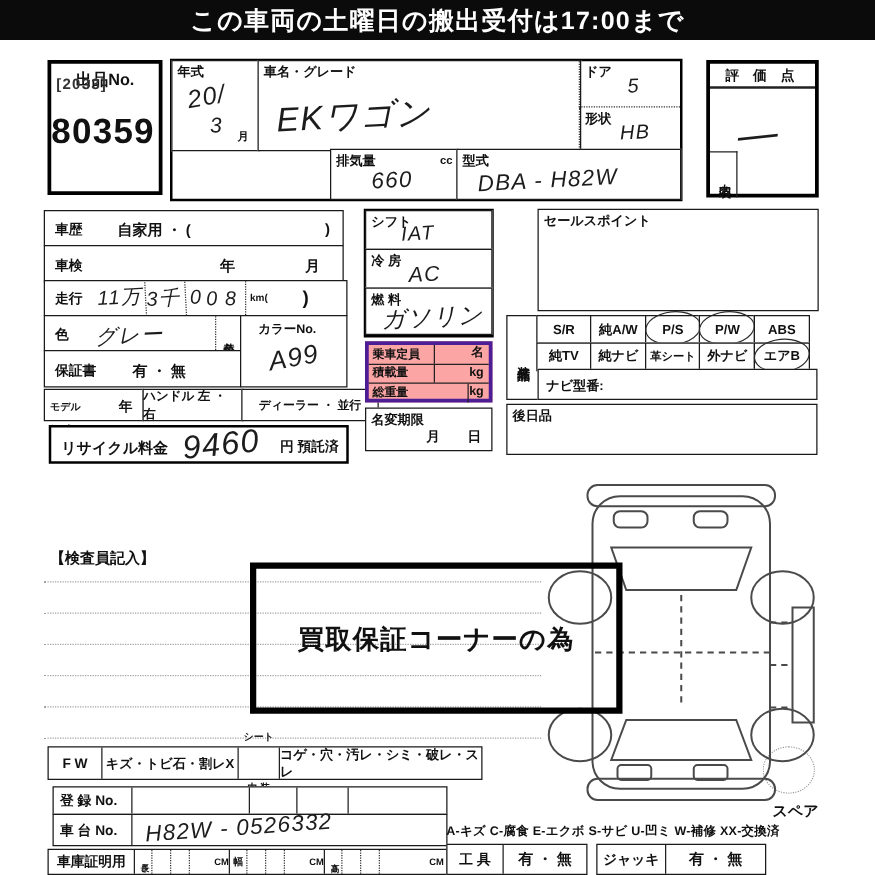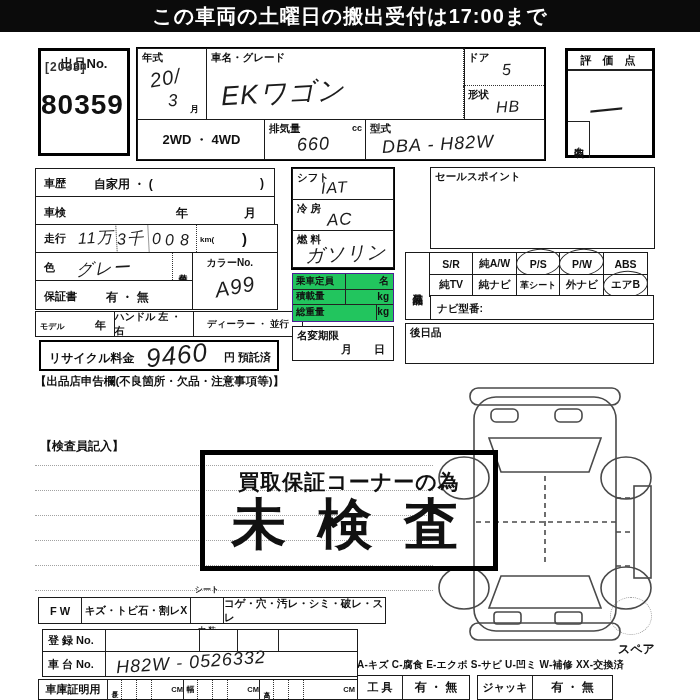--- a/index.html
+++ b/index.html
@@ -73,23 +73,20 @@
     <span class="hw" style="position:absolute;left:14px;top:26px;font-size:27px;">EKワゴン</span>
   </div>
   <div class="abs" style="left:463px;top:49px;width:81px;height:37px;border-left:1.6px dotted #333;border-bottom:1.6px dotted #333;">
     <span class="cell-lbl">ドア</span>
     <span class="hw" style="position:absolute;left:38px;top:12px;font-size:16px;">5</span>
   </div>
   <div class="abs" style="left:463px;top:86px;width:81px;height:34px;border-left:1.6px dotted #333;">
     <span class="cell-lbl">形状</span>
     <span class="hw" style="position:absolute;left:32px;top:12px;font-size:16px;">HB</span>
   </div>
-  <div class="abs b" style="left:137px;top:119px;width:129px;height:41px;display:flex;align-items:center;justify-content:center;font-size:13px;font-weight:700;">
-    <span>2WD ・ 4WD</span>
-  </div>
   <div class="abs b" style="left:264px;top:119px;width:103px;height:41px;">
     <span class="cell-lbl">排気量</span>
     <span style="position:absolute;right:4px;top:3px;font-size:9px;font-weight:700;">cc</span>
     <span class="hw" style="position:absolute;left:32px;top:14px;font-size:18px;">660</span>
   </div>
   <div class="abs b" style="left:365px;top:119px;width:180px;height:41px;">
     <span class="cell-lbl">型式</span>
     <span class="hw" style="position:absolute;left:16px;top:14px;font-size:18px;">DBA - H82W</span>
   </div>
 
@@ -150,36 +147,35 @@
     <span>ハンドル 左 ・ 右</span>
   </div>
   <div class="abs b" style="left:193px;top:311px;width:110px;height:26px;display:flex;align-items:center;justify-content:center;font-size:9.5px;font-weight:700;">
     <span>ディーラー ・ 並行</span>
   </div>
   <div class="abs" style="left:39px;top:340px;width:240px;height:31px;border:2.2px solid #000;background:#fff;">
     <span style="position:absolute;left:8px;top:8px;font-size:12px;font-weight:700;">リサイクル料金</span>
     <span class="hw" style="position:absolute;left:105px;top:-2px;font-size:26px;transform:rotate(-6deg);">9460</span>
     <span style="position:absolute;right:6px;top:8px;font-size:11px;font-weight:700;">円 預託済</span>
   </div>
-  <div class="abs" style="left:35px;top:374px;font-size:11.5px;font-weight:700;">【出品店申告欄(不良箇所・欠品・注意事項等)】</div>
 
   <div class="abs" style="left:291px;top:167px;width:104px;height:103px;border:2.2px solid #000;"></div>
   <div class="abs b" style="left:292px;top:168px;width:102px;height:32px;">
     <span class="cell-lbl">シフト</span>
     <span class="hw" style="position:absolute;left:28px;top:10px;font-size:16px;">IAT</span>
   </div>
   <div class="abs b" style="left:292px;top:199px;width:102px;height:32px;">
     <span class="cell-lbl">冷 房</span>
     <span class="hw" style="position:absolute;left:34px;top:10px;font-size:17px;">AC</span>
   </div>
   <div class="abs b" style="left:292px;top:230px;width:102px;height:38px;">
     <span class="cell-lbl">燃 料</span>
     <span class="hw" style="position:absolute;left:12px;top:10px;font-size:19px;">ガソリン</span>
   </div>
-  <div class="abs" style="left:292px;top:273px;width:102px;height:49px;border:1px solid #4c1d95;background:#22c55e;">
+  <div class="abs" style="left:292px;top:273px;width:102px;height:49px;border:3px solid #4c1d95;background:#fca5a5;">
     <div style="height:15.5px;border-bottom:1.3px solid #222;display:flex;align-items:center;">
       <span style="font-size:9.5px;font-weight:700;padding-left:3px;width:52px;">乗車定員</span>
       <span style="font-size:10px;font-weight:700;flex:1;text-align:right;padding-right:4px;border-left:1.3px solid #222;height:100%;line-height:14px;">名</span>
     </div>
     <div style="height:15.5px;border-bottom:1.3px solid #222;display:flex;align-items:center;">
       <span style="font-size:9.5px;font-weight:700;padding-left:3px;width:52px;">積載量</span>
       <span style="font-size:10px;font-weight:700;flex:1;text-align:right;padding-right:4px;border-left:1.3px solid #222;height:100%;line-height:14px;">kg</span>
     </div>
     <div style="height:15px;display:flex;align-items:center;gap:44px;">
       <span style="font-size:9.5px;font-weight:700;padding-left:3px;width:52px;">総重量</span>
@@ -266,21 +262,20 @@
       <rect x="66" y="232" width="27" height="12" rx="3"></rect>
       <rect x="127" y="232" width="27" height="12" rx="3"></rect>
       <rect x="42" y="243" width="150" height="17" rx="8"></rect>
     </g>
   </svg>
   <div class="abs spare"></div>
   <div class="abs" style="left:618px;top:641px;font-size:12px;font-weight:700;">スペア</div>
 
   <div class="abs stamp">
     <div class="l1">買取保証コーナーの為</div>
-    <div class="l2">未 検 査</div>
   </div>
 
   <div class="abs b flexrow" style="left:38px;top:597px;width:348px;height:27px;">
     <span style="width:42px;text-align:center;font-size:11px;font-weight:700;">F W</span>
     <span style="width:109px;height:100%;border-left:1.4px solid #222;display:flex;align-items:center;justify-content:center;font-size:10.5px;font-weight:700;">キズ・トビ石・割レX</span>
     <span style="width:33px;height:100%;border-left:1.4px solid #222;display:flex;flex-direction:column;align-items:center;justify-content:center;gap:33px;">
       <span class="tinyv">シート</span>
       <span class="tinyv">内 装</span>
     </span>
     <span style="flex:1;height:100%;border-left:1.4px solid #222;display:flex;align-items:center;justify-content:center;font-size:10.5px;font-weight:700;">コゲ・穴・汚レ・シミ・破レ・スレ</span>

